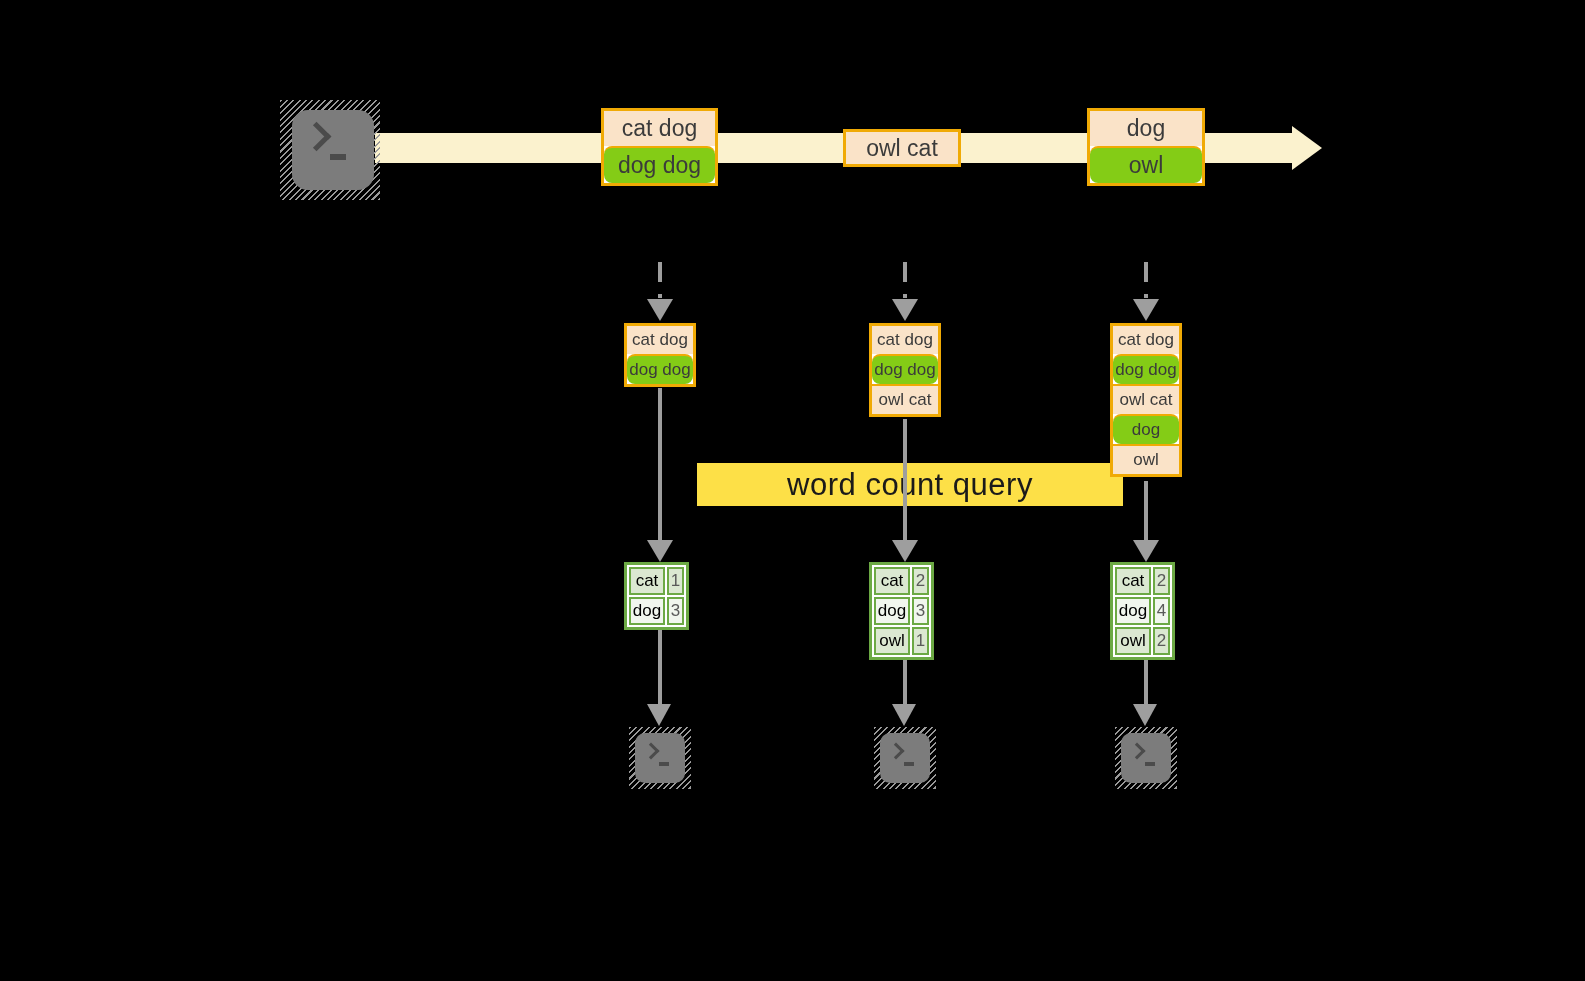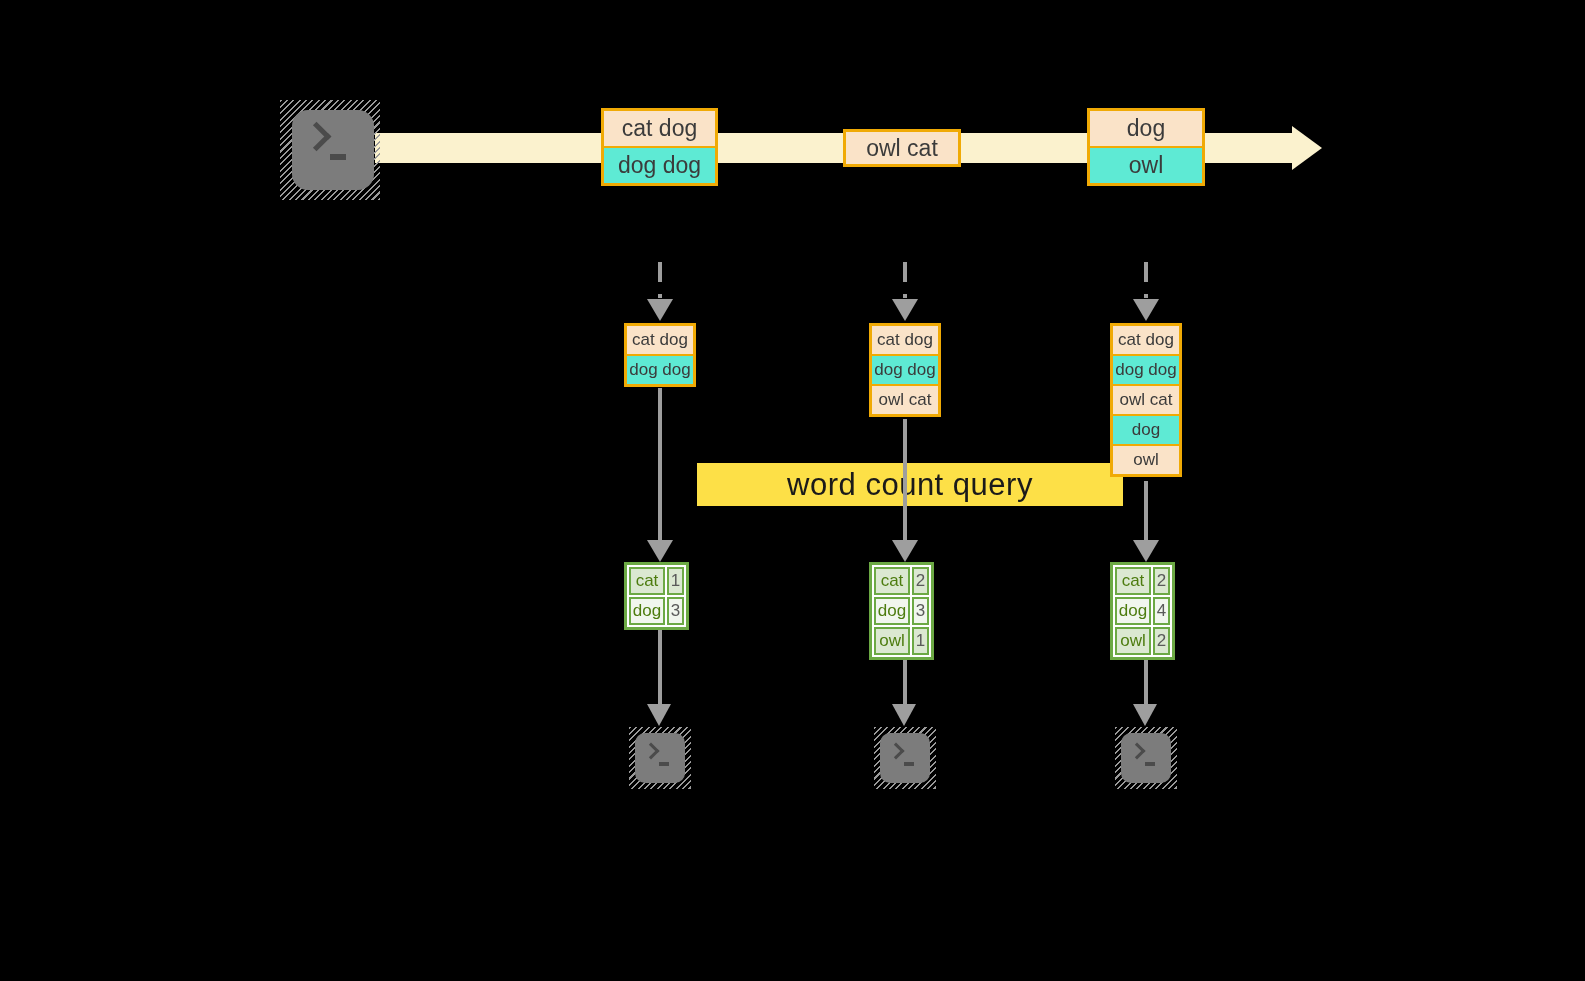--- a/index.html
+++ b/index.html
@@ -19,41 +19,41 @@
   .shaft{position:absolute;background:#FBF2CE;}
   .shaft-head{position:absolute;width:0;height:0;
     border-top:22px solid transparent;border-bottom:22px solid transparent;
     border-left:30px solid #FBF2CE;}
   
   .obox{position:absolute;border:3px solid #F0AA05;background:#fff;box-sizing:border-box;
     display:flex;flex-direction:column;}
   .obox .cell{display:flex;align-items:center;justify-content:center;color:#3b3b3b;}
   .obox .cell + .cell{border-top:2px solid #F0AA05;}
   .cell.dark{background:#FAE3C8;}
-  .cell.light{background:#5eead4;}
+  .cell.light{background:#84cc16;border-radius:8px;}
   .msgbox .cell{height:35px;font-size:23px;}
   .msgbox-single .cell{height:32px;font-size:23px;}
   .stack .cell{height:28px;font-size:17px;}
   
   .vline{position:absolute;width:4px;background:#9E9E9E;}
   .vdash{position:absolute;width:4px;
     background:repeating-linear-gradient(180deg,#9E9E9E 0 20px,transparent 20px 32px);}
   .head-down{position:absolute;width:0;height:0;
     border-left:13px solid transparent;border-right:13px solid transparent;
     border-top:22px solid #9E9E9E;}
   .head-down.small{border-left-width:12px;border-right-width:12px;border-top-width:22px;}
   
   .query-band{position:absolute;left:697px;top:463px;width:426px;height:43px;background:#fde047;
     display:flex;align-items:center;justify-content:center;}
   .query-band span{font-size:31px;color:#1a1a1a;letter-spacing:0.5px;}
   
   .gtable{position:absolute;border:3px solid #6CA944;background:#fff;box-sizing:content-box;
     display:grid;grid-template-columns:36px 17px;gap:2px;padding:2px;}
   .gcell{border:2px solid #6CA944;height:24px;display:flex;align-items:center;justify-content:center;
-    font-size:17px;color:#4d7c0f;}
+    font-size:17px;color:#000000;}
   .gcell.num{color:#5a5a5a;}
   .grow-dark{background:#DBE8D1;}
   .grow-light{background:#F1F6EE;}
 </style>
 </head>
 <body>
 
 <div class="canvas">
 
   <div class="query-band">

